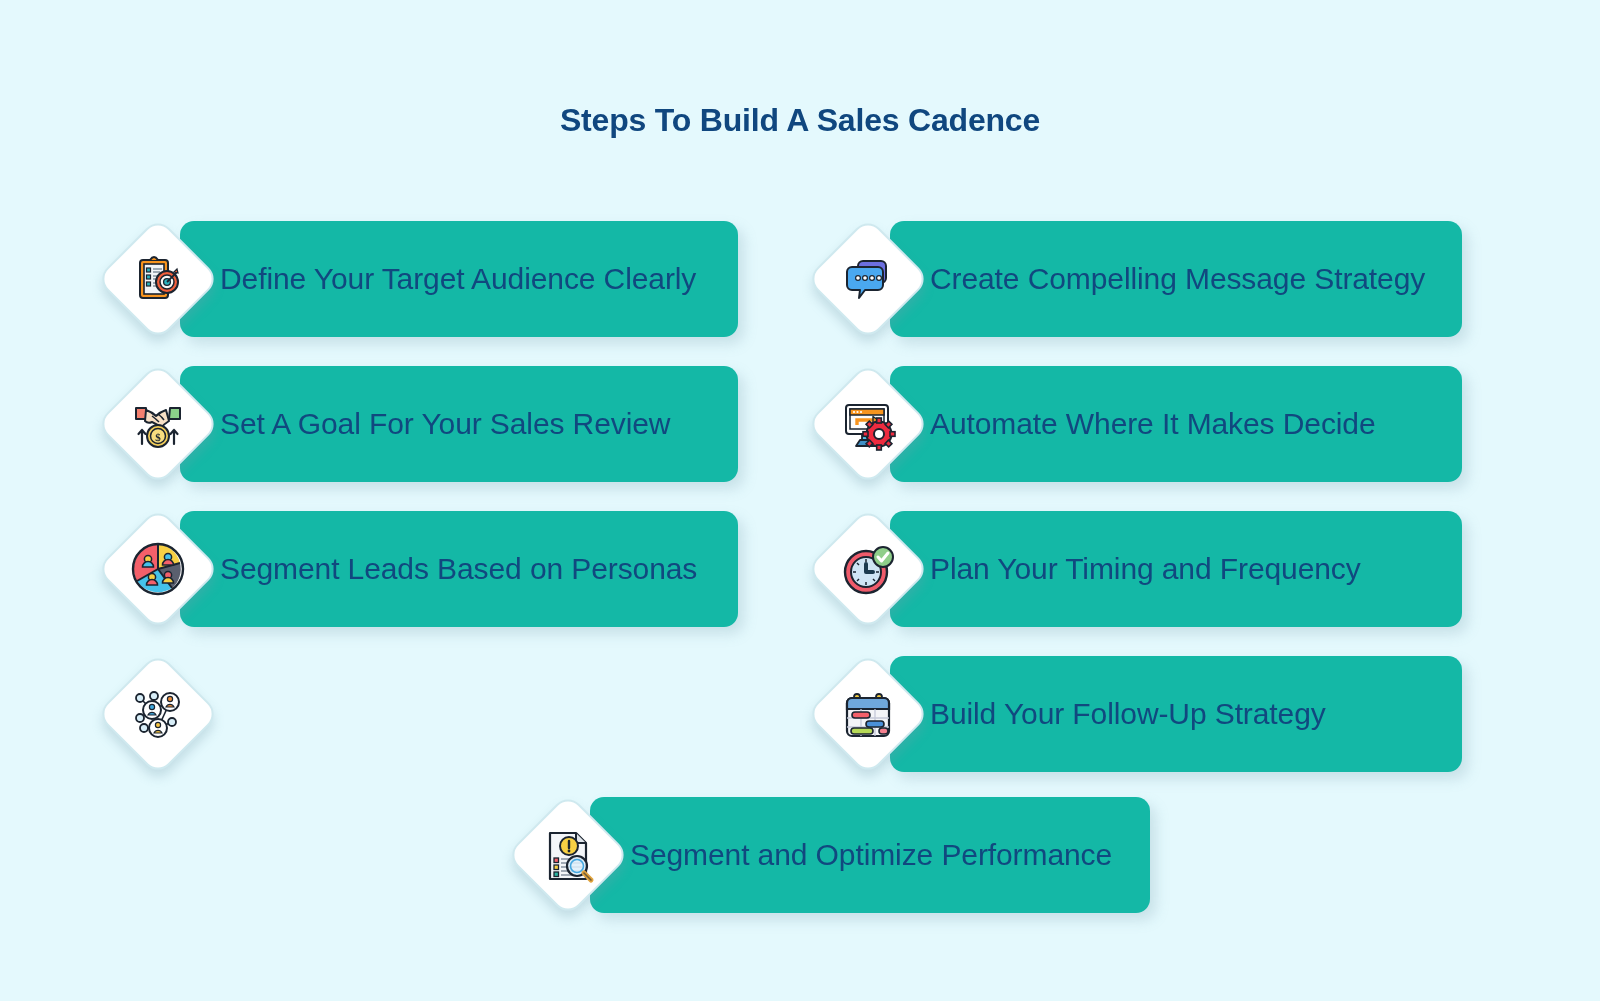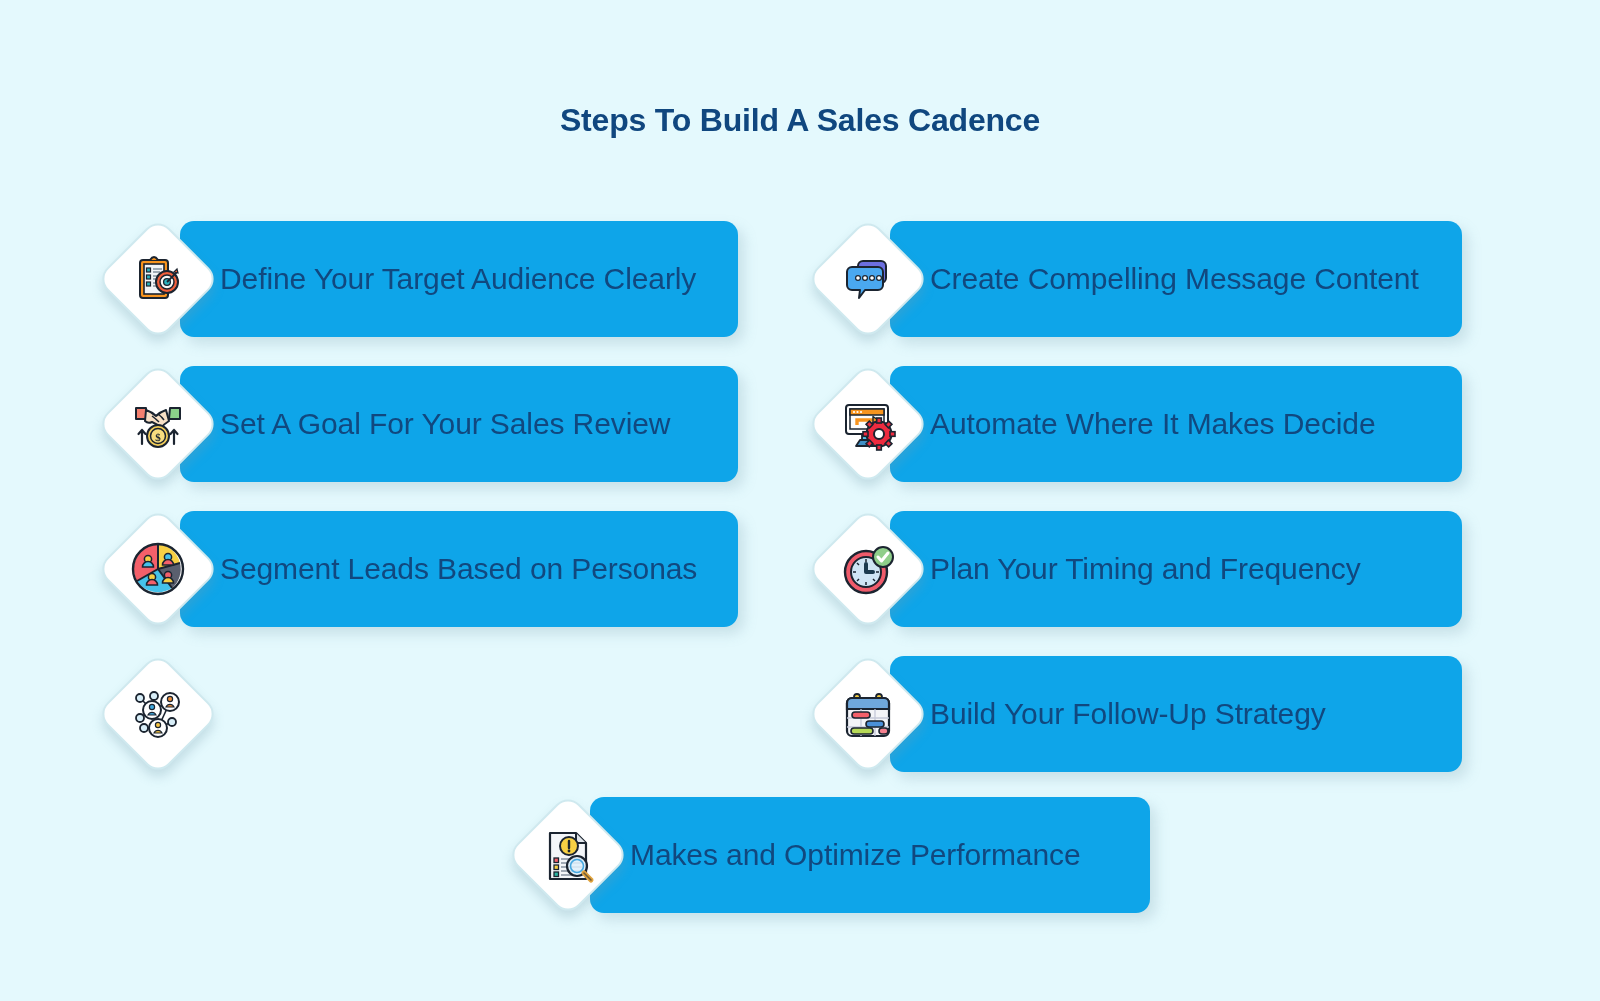--- a/index.html
+++ b/index.html
@@ -69,21 +69,21 @@
     align-items: center;
     justify-content: center;
   }
   .diamond > svg {
     transform: rotate(-45deg);
     display: block;
   }
 
   
   .card {
-    background: #0ea5e9;
+    background: #14b8a6;
     border-radius: 14px;
     box-shadow: 6px 7px 13px rgba(120, 160, 175, 0.26);
     height: 116px;
     display: flex;
     align-items: center;
     position: relative;
     z-index: 1;
     margin-left: -22px;
     padding-left: 40px;
     padding-right: 18px;
@@ -140,21 +140,21 @@
       <svg width="60" height="60" viewBox="0 0 60 60">
         <rect x="20" y="12" width="28" height="22" rx="5" fill="#6c6fe0" stroke="#1b2430" stroke-width="2"></rect>
         <path d="M14 18 h26 a5 5 0 0 1 5 5 v13 a5 5 0 0 1 -5 5 h-13 l-6 8 l1-8 h-8 a5 5 0 0 1 -5 -5 v-13 a5 5 0 0 1 5 -5 z" fill="#4aa8f0" stroke="#1b2430" stroke-width="2" stroke-linejoin="round"></path>
         <circle cx="20" cy="29" r="2.4" fill="#ffffff" stroke="#1b2430" stroke-width="1.2"></circle>
         <circle cx="27" cy="29" r="2.4" fill="#ffffff" stroke="#1b2430" stroke-width="1.2"></circle>
         <circle cx="34" cy="29" r="2.4" fill="#ffffff" stroke="#1b2430" stroke-width="1.2"></circle>
         <circle cx="41" cy="29" r="2.4" fill="#ffffff" stroke="#1b2430" stroke-width="1.2"></circle>
       </svg>
     </div>
     <div class="card">
-      <span class="card-label">Create Compelling Message Content</span>
+      <span class="card-label">Create Compelling Message Strategy</span>
     </div>
   </div>
 
   <div class="step-row col-left">
     <div class="diamond">
       <svg width="60" height="60" viewBox="0 0 60 60">
         <path d="M8 14 h10 l1 11 h-11z" fill="#f4806f" stroke="#1b2430" stroke-width="2" stroke-linejoin="round"></path>
         <path d="M52 14 h-10 l-1 11 h11z" fill="#8bd08a" stroke="#1b2430" stroke-width="2" stroke-linejoin="round"></path>
         <path d="M18 16 q6 2 10 6 q4-4 10-6 l3 11 q-5 3 -8 7 q-4-4 -9-6 q-4 2 -7 -1z" fill="#f7e0c6" stroke="#1b2430" stroke-width="2" stroke-linejoin="round"></path>
         <path d="M24 22 q4 3 7 6" stroke="#1b2430" stroke-width="1.5" fill="none"></path>
@@ -343,15 +343,15 @@
       <line x1="23" y1="42" x2="44" y2="42" stroke="#98a2ad" stroke-width="1.8"></line>
       <line x1="23" y1="46" x2="44" y2="46" stroke="#98a2ad" stroke-width="1.8"></line>
       <line x1="23" y1="50" x2="38" y2="50" stroke="#98a2ad" stroke-width="1.8"></line>
       <circle cx="39" cy="41" r="10" fill="#dff0fb" fill-opacity="0.85" stroke="#1b2430" stroke-width="2.2"></circle>
       <circle cx="39" cy="41" r="6.5" fill="none" stroke="#45a7e0" stroke-width="1.6"></circle>
       <path d="M46 48 l7 7" stroke="#e0a23c" stroke-width="5" stroke-linecap="round"></path>
       <path d="M46 48 l7 7" stroke="#1b2430" stroke-width="1.6" stroke-linecap="round" fill="none" opacity="0.55"></path>
     </svg>
   </div>
   <div class="card">
-    <span class="card-label">Makes and Optimize Performance</span>
+    <span class="card-label">Segment and Optimize Performance</span>
   </div>
 </div>
 
 </body></html>

